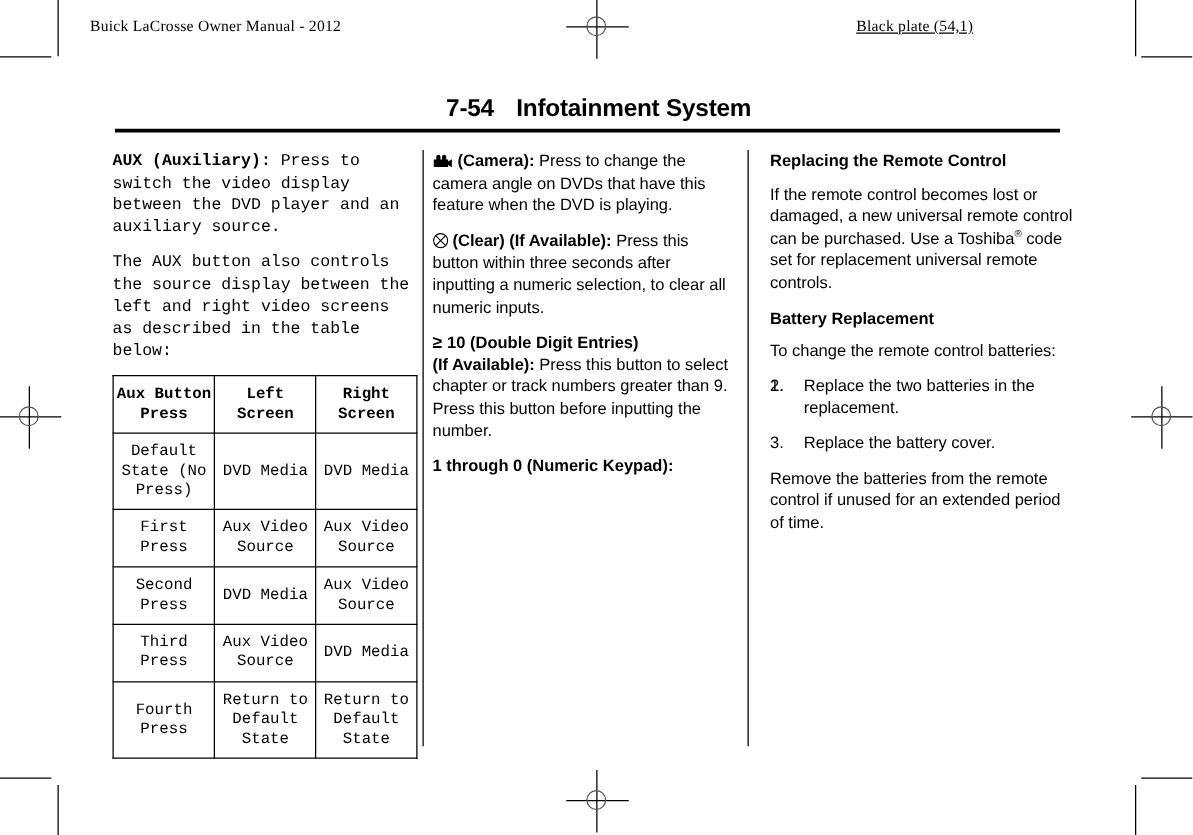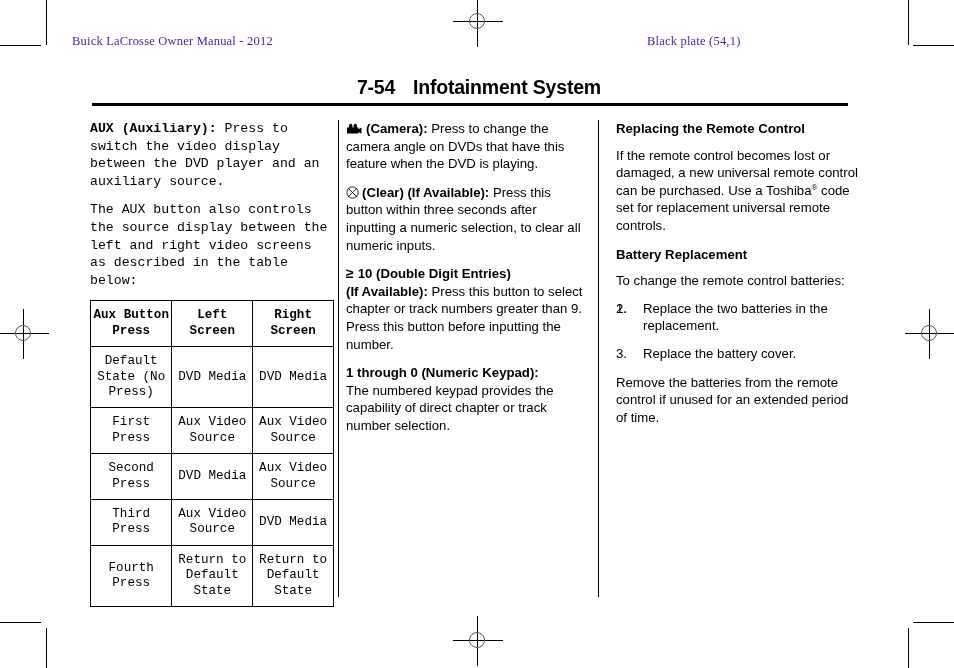--- a/index.html
+++ b/index.html
@@ -30,27 +30,26 @@
   .reg-target .hline {
     position: absolute; top: 16px; left: -8px; height: 1px; width: 50px; background: #000;
   }
 
   
   .running-head {
     position: absolute;
     top: 14px;
     font-family: "Liberation Serif", serif;
     font-size: 12.5px;
-    color: #4c1d95;
+    color: #000000;
     letter-spacing: .2px;
     white-space: nowrap;
-    margin-top: 20px;
   }
   #head-left  { left: 72px; }
-  #head-right { left: 647px; }
+  #head-right { left: 685px; text-decoration: underline; }
 
   
   .page-title-wrap {
     position: absolute;
     left: 92px;
     top: 76px;
     width: 756px;
   }
   .page-title {
     font-size: 19.5px;
@@ -252,21 +251,21 @@
           </svg></span><span class="b">(Camera):</span><span> Press to change the camera angle on DVDs that have this feature when the DVD is playing.</span></p>
 
     <p><span class="inline-icon icon-clear"><svg viewBox="0 0 26 26" width="13" height="13" xmlns="http://www.w3.org/2000/svg">
             <circle cx="13" cy="13" r="11.2" fill="none" stroke="#000" stroke-width="1.7"></circle>
             <line x1="4.3" y1="4.3" x2="21.7" y2="21.7" stroke="#000" stroke-width="1.7"></line>
             <line x1="21.7" y1="4.3" x2="4.3" y2="21.7" stroke="#000" stroke-width="1.7"></line>
           </svg></span><span class="b">(Clear) (If Available):</span><span> Press this button within three seconds after inputting a numeric selection, to clear all numeric inputs.</span></p>
 
     <p><span class="icon-gte">≥</span><span class="b">10 (Double Digit Entries)</span><br><span class="b">(If Available):</span><span> Press this button to select chapter or track numbers greater than 9. Press this button before inputting the number.</span></p>
 
-    <p><span class="b">1 through 0 (Numeric Keypad):</span><br><span>The numbered keypad provides the capability of direct chapter or track number selection.</span></p>
+    <p><span class="b">1 through 0 (Numeric Keypad):</span><br></p>
   </div>
 
   <div class="col" id="col-3">
 
     <h3 class="sub">Replacing the Remote Control</h3>
 
     <p><span>If the remote control becomes lost or damaged, a new universal remote control can be purchased. Use a Toshiba</span><sup>®</sup><span> code set for replacement universal remote controls.</span></p>
 
     <h3 class="sub">Battery Replacement</h3>
 

